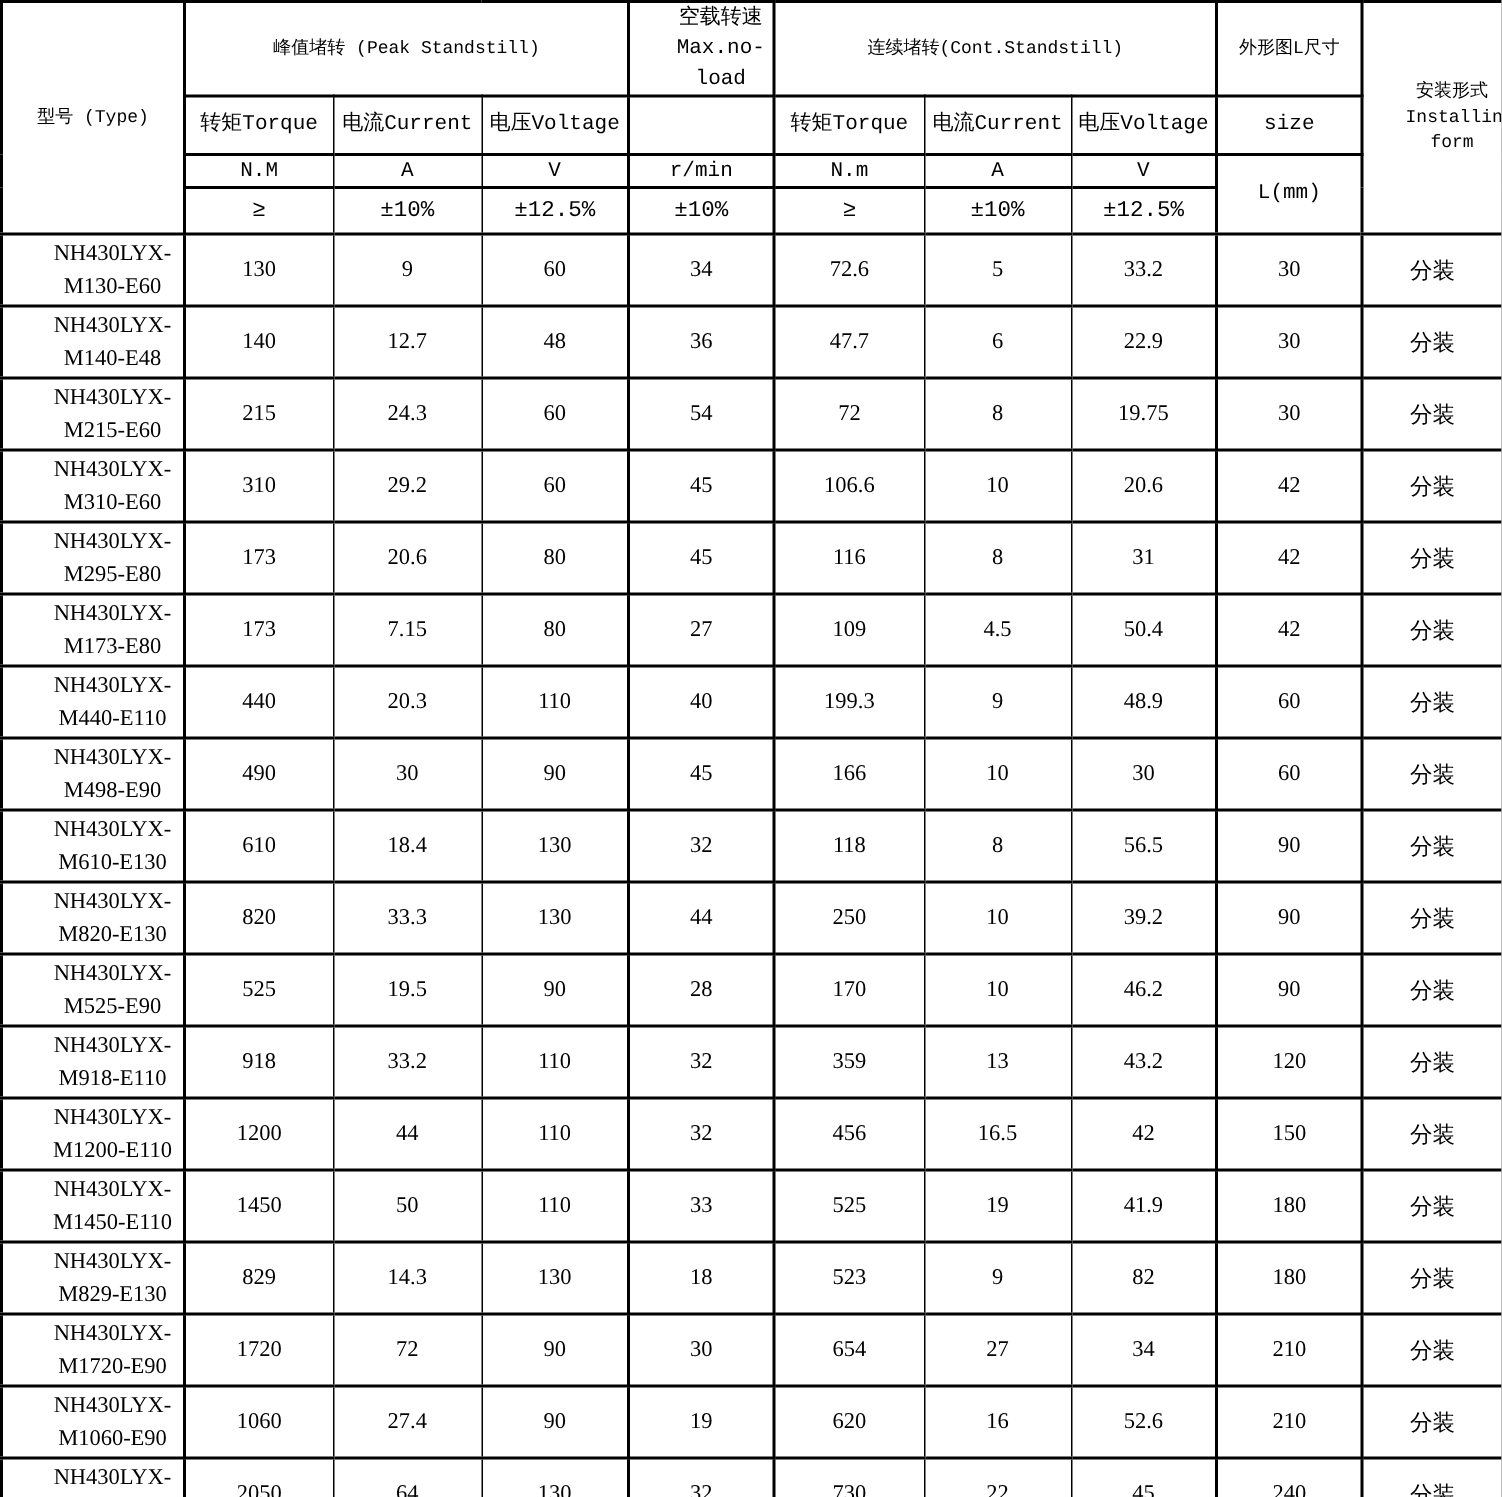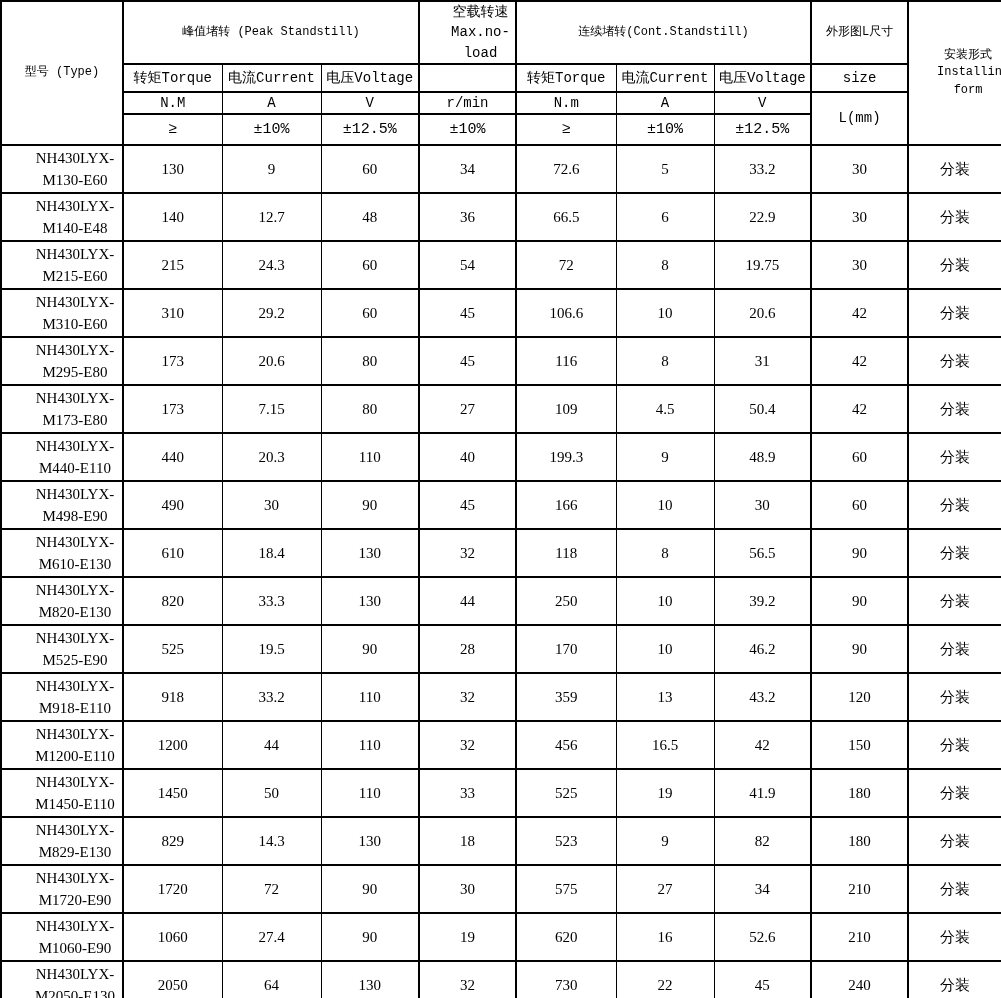--- a/index.html
+++ b/index.html
@@ -23,21 +23,21 @@
     font-weight:normal;
   }
   .bR2{border-right-width:2px;}
   thead th{
     font-family:"Liberation Mono","DejaVu Sans Mono",monospace;
     font-size:14px;
     line-height:1.45;
   }
   thead th.grp{font-size:12px;}
   thead tr.r1{height:50px;}
-  thead tr.r2{height:28px;}
+  thead tr.r2{height:39px;}
   thead tr.r3{height:16px;}
   thead tr.r4{height:31px;}
   tbody tr{height:48px;}
   tbody td{
     font-family:"Liberation Serif","DejaVu Serif",serif;
     font-size:15px;
   }
   td.model{line-height:1.5;margin-top:40px;}
   .pre{white-space:pre-line;padding-left:28px;}
   .tol{font-size:15px;}
@@ -115,21 +115,21 @@
           <td class="bR2">30</td>
           <td>分装</td>
         </tr>
         <tr>
           <td class="model bR2 pre">NH430LYX-
 M140-E48</td>
           <td>140</td>
           <td>12.7</td>
           <td class="bR2">48</td>
           <td class="bR2">36</td>
-          <td>66.5</td>
+          <td>47.7</td>
           <td>6</td>
           <td class="bR2">22.9</td>
           <td class="bR2">30</td>
           <td>分装</td>
         </tr>
         <tr>
           <td class="model bR2 pre">NH430LYX-
 M215-E60</td>
           <td>215</td>
           <td>24.3</td>
@@ -297,21 +297,21 @@
           <td class="bR2">180</td>
           <td>分装</td>
         </tr>
         <tr>
           <td class="model bR2 pre">NH430LYX-
 M1720-E90</td>
           <td>1720</td>
           <td>72</td>
           <td class="bR2">90</td>
           <td class="bR2">30</td>
-          <td>575</td>
+          <td>654</td>
           <td>27</td>
           <td class="bR2">34</td>
           <td class="bR2">210</td>
           <td>分装</td>
         </tr>
         <tr>
           <td class="model bR2 pre">NH430LYX-
 M1060-E90</td>
           <td>1060</td>
           <td>27.4</td>

